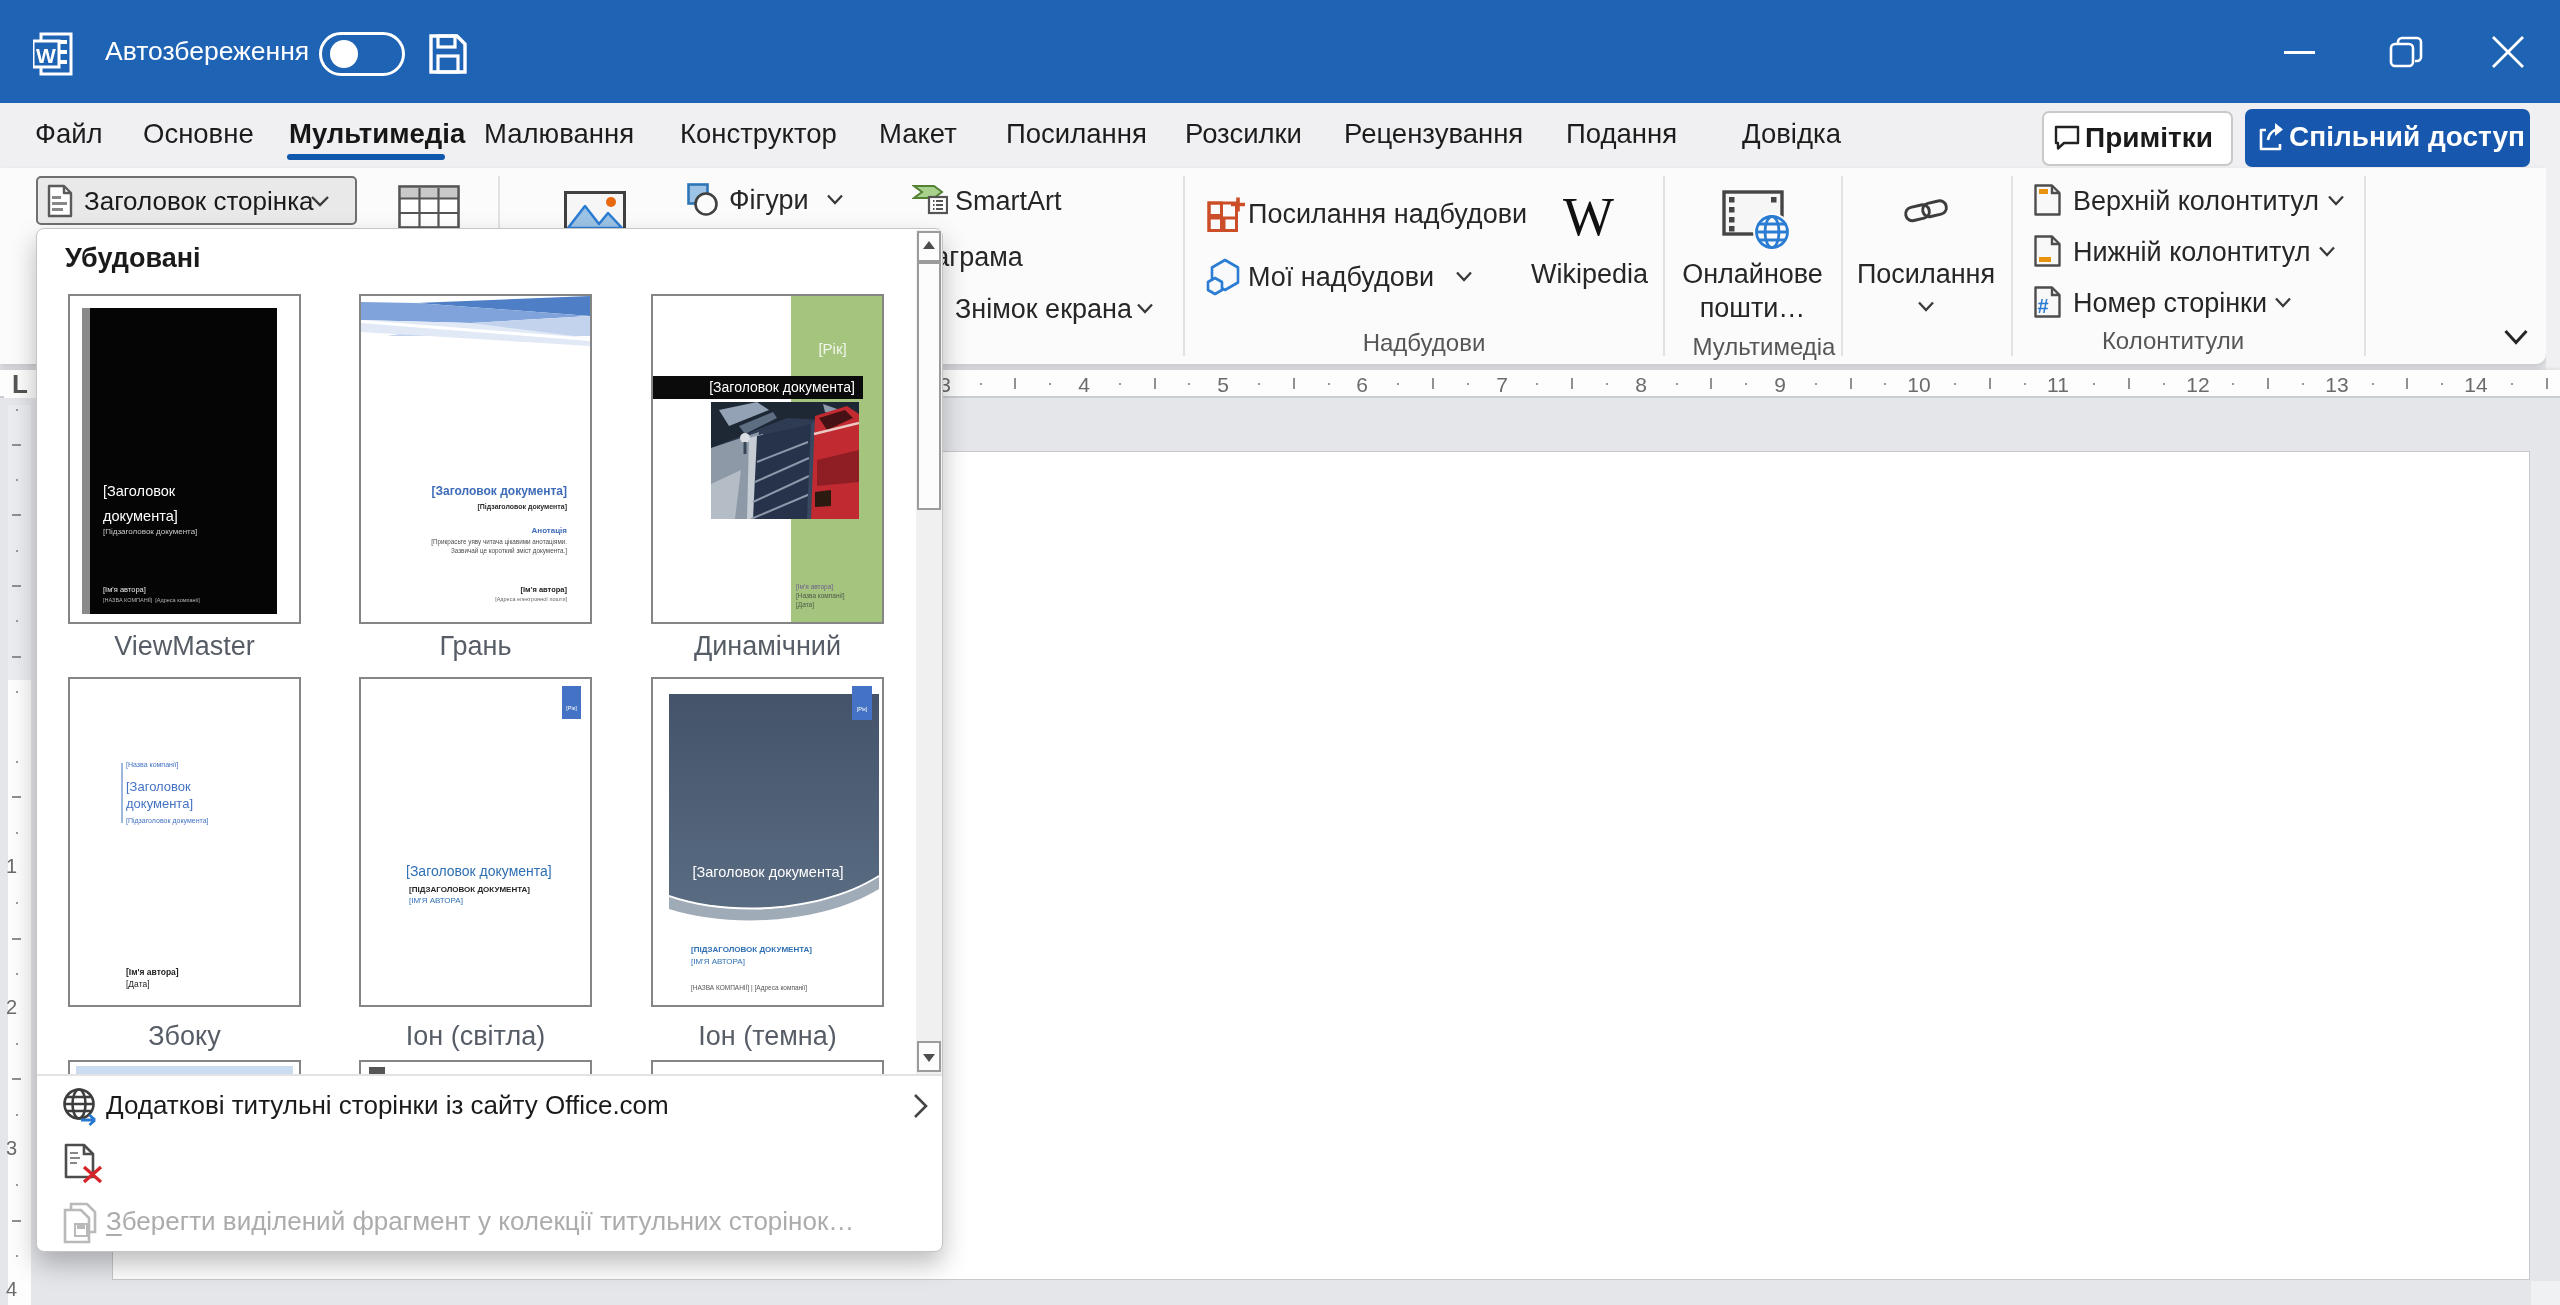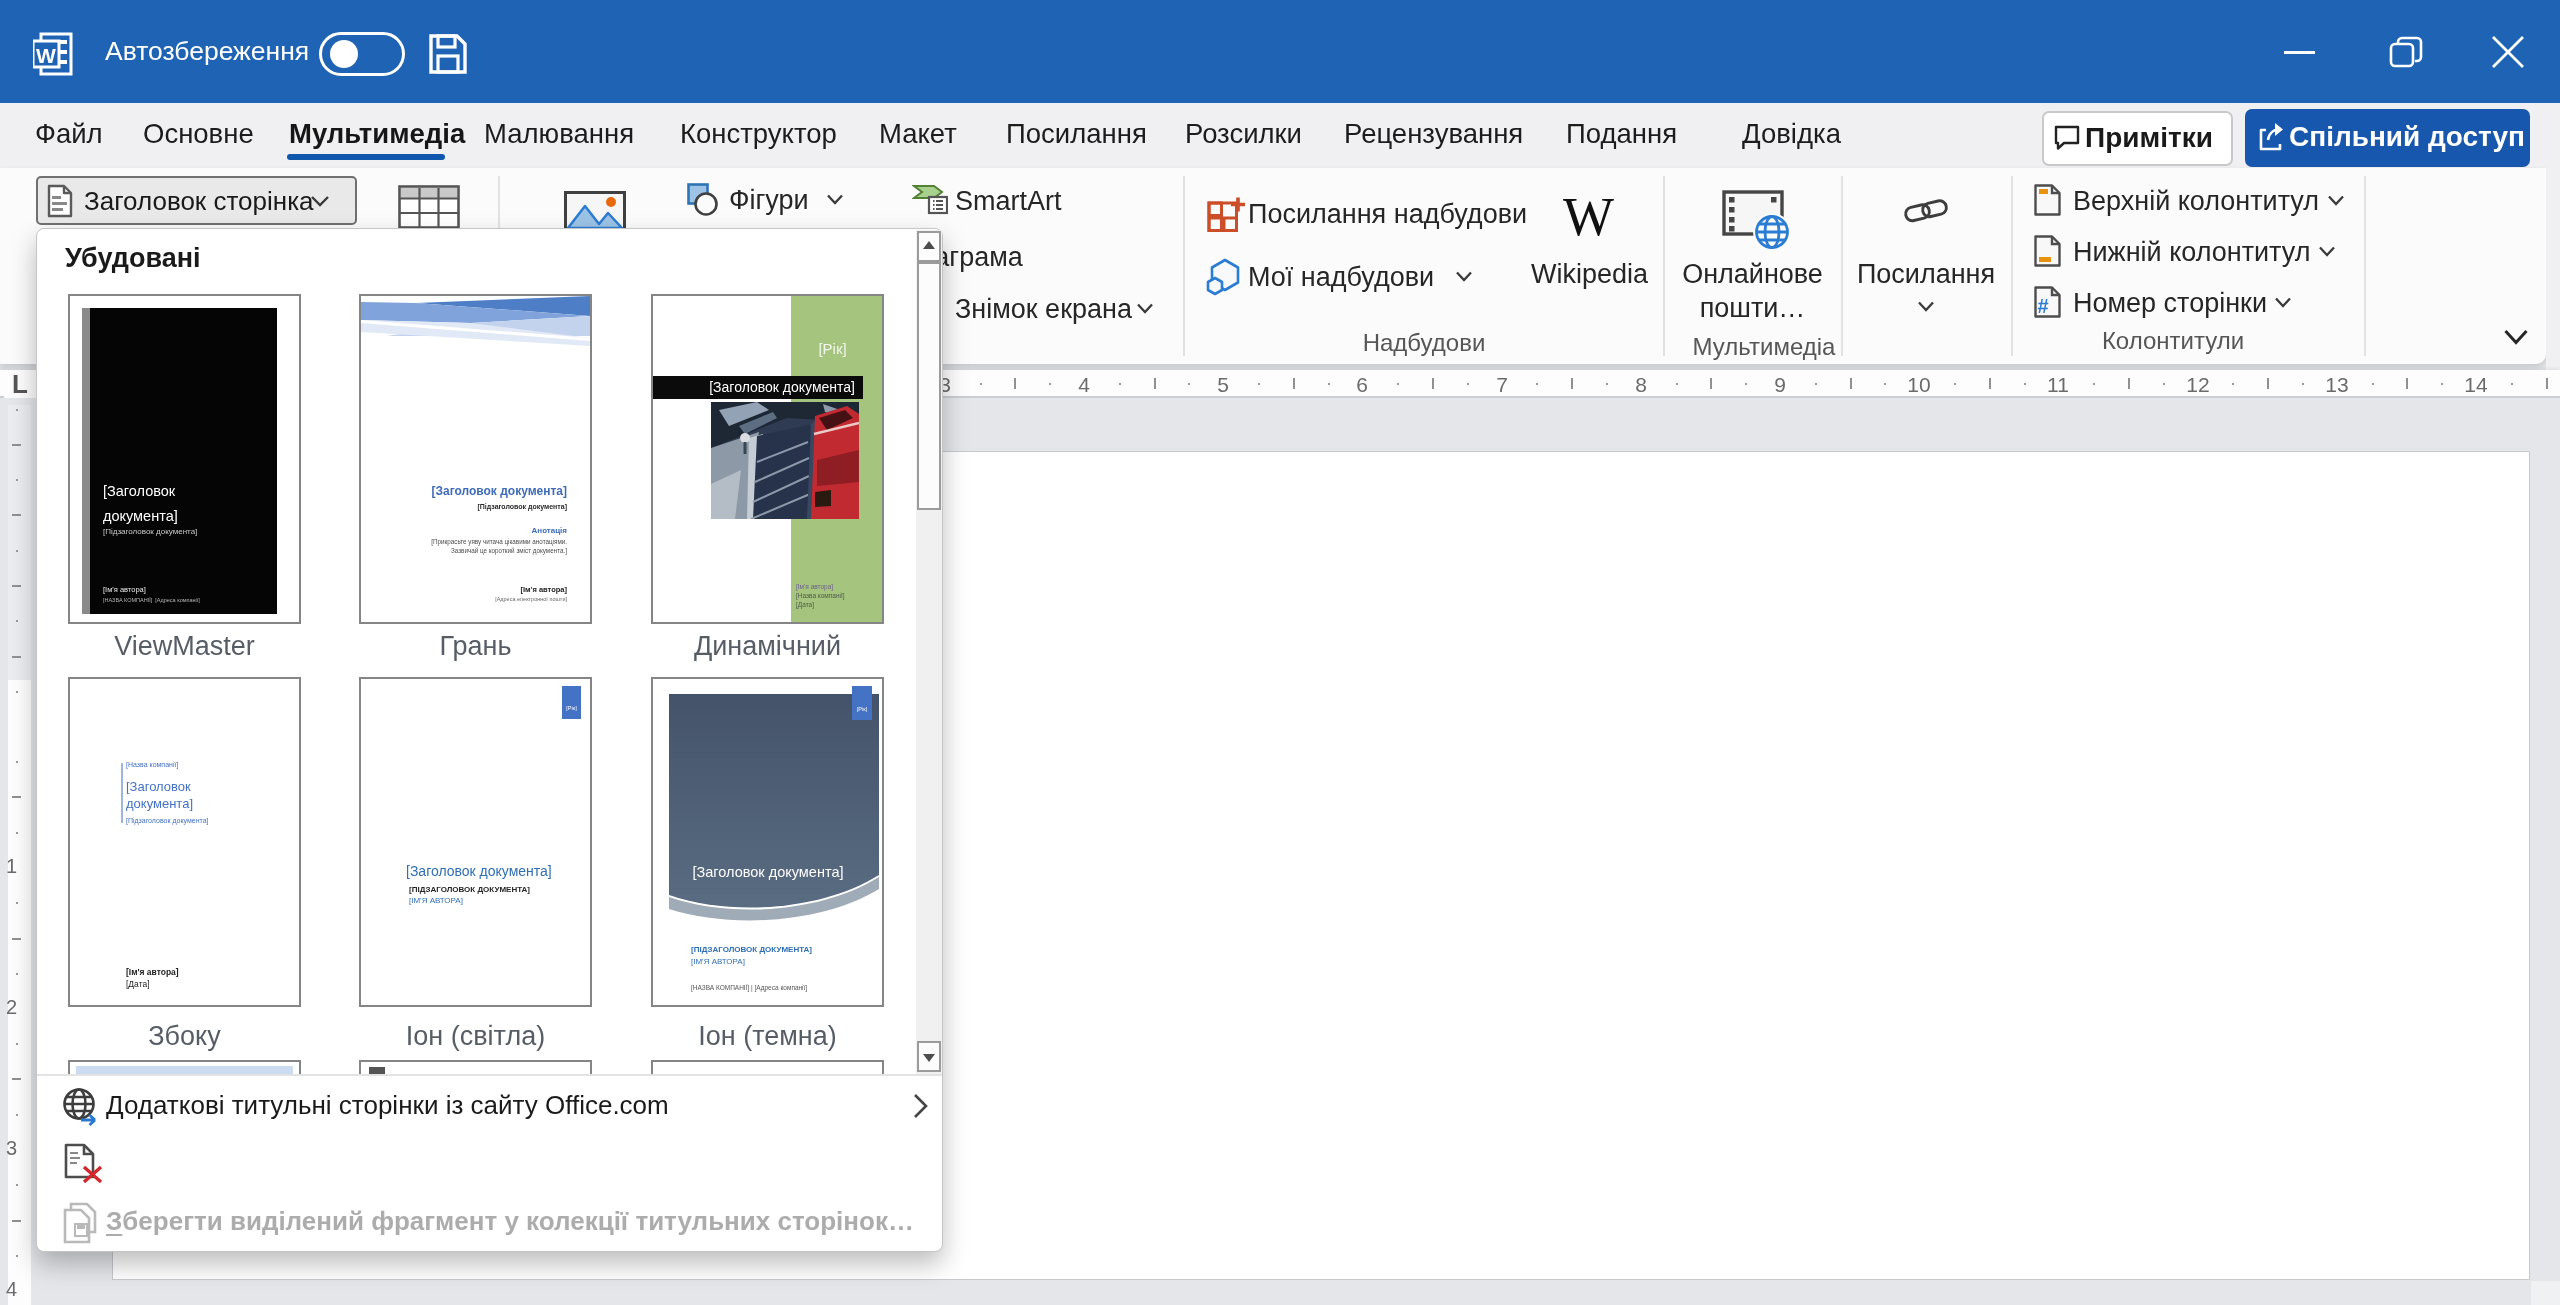--- a/index.html
+++ b/index.html
@@ -475,21 +475,21 @@
   <svg class="abs" style="left:26px;top:973px" width="46" height="42" viewBox="0 0 46 42">
     <g fill="none" stroke="#B9B9B9" stroke-width="2.6">
       <path d="M8 8 V2 H24 L32 10 V30 H26"></path>
       <path d="M2 8 H18 L26 16 V40 H2 Z" fill="#fff"></path>
     </g>
     <g fill="none" stroke="#B9B9B9" stroke-width="2">
       <rect x="12" y="22" width="12" height="12"></rect>
       <rect x="15" y="22" width="6" height="4" fill="#B9B9B9"></rect>
     </g>
   </svg>
-  <div class="mitem" style="top:977px;color:#ACACAC;font-weight:bold;"><u>З</u>берегти виділений фрагмент у колекції титульних сторінок…</div>
+  <div class="mitem" style="top:977px;color:#ACACAC;"><u>З</u>берегти виділений фрагмент у колекції титульних сторінок…</div>
 
   <div id="sb-track"></div>
   <div class="sb-btn" style="top:2px;"><svg width="20" height="27" viewBox="0 0 20 27">
         <path d="M10 8 L16 16 H4 Z" fill="#4d4d4d"></path>
       </svg></div>
   <div id="sb-thumb"></div>
   <div class="sb-btn" style="top:812px;"><svg width="20" height="27" viewBox="0 0 20 27">
         <path d="M10 19 L16 11 H4 Z" fill="#4d4d4d"></path>
       </svg></div>
 </div>

